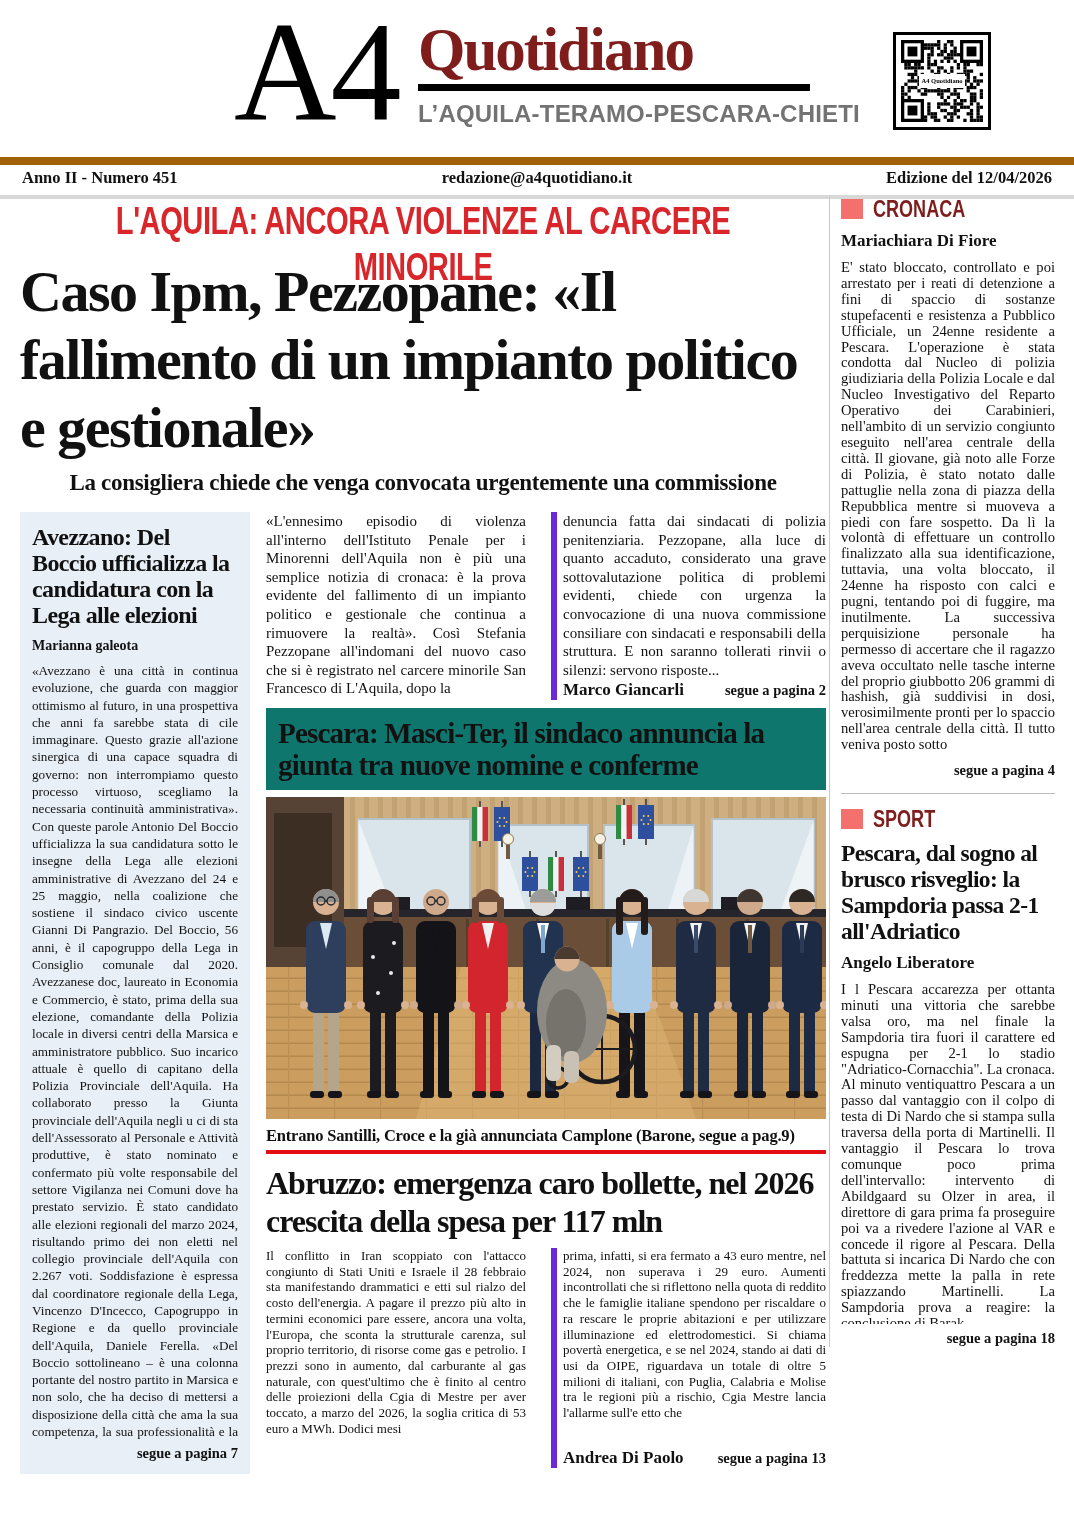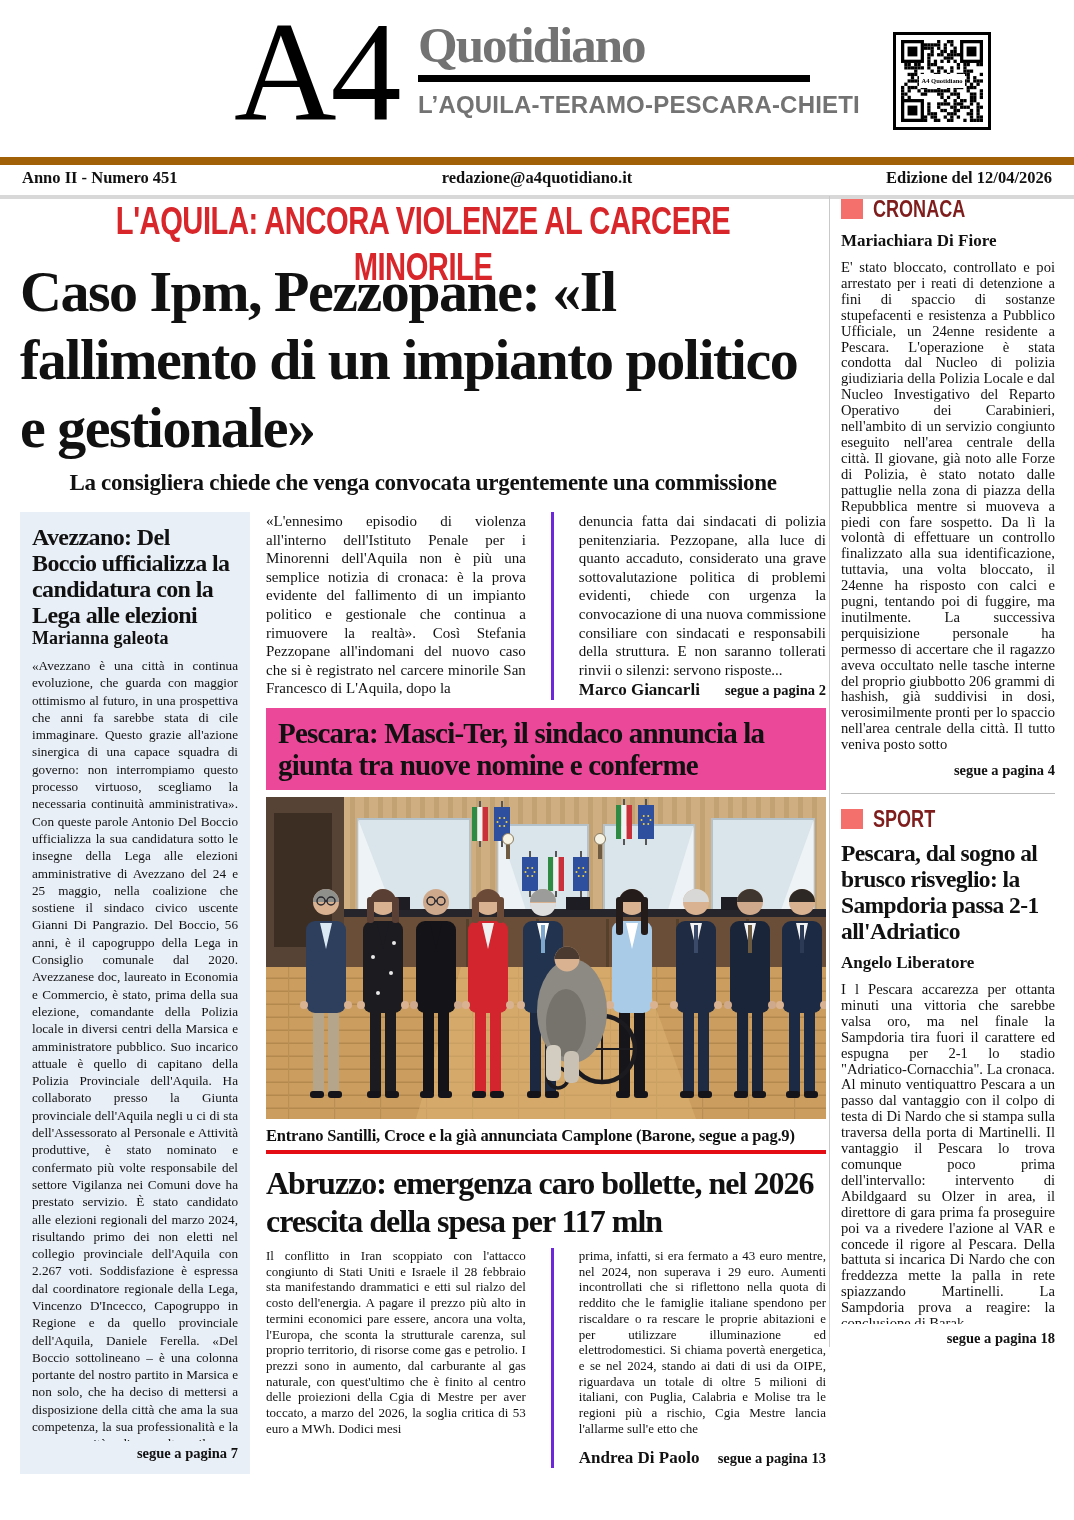--- a/index.html
+++ b/index.html
@@ -4,21 +4,21 @@
 <style>
   html,body{margin:0;padding:0;background:#ffffff;}
   #page{position:relative;width:1074px;height:1520px;background:#fff;overflow:hidden;
         font-family:"Liberation Serif",serif;color:#111;}
 
   
   .masthead{position:absolute;top:14px;left:0;width:1074px;height:140px;}
   .logo-a4{position:absolute;left:234px;top:-14px;font-size:142px;line-height:1;
            font-family:"Liberation Serif",serif;font-weight:400;letter-spacing:-6px;color:#000;}
   .mh-block{position:absolute;left:418px;top:8px;width:400px;}
-  .mh-title{font-size:51px;line-height:.92;font-weight:bold;letter-spacing:-2px;color:#737373;}
+  .mh-title{font-size:61px;line-height:.92;font-weight:bold;letter-spacing:-2px;color:#7f1d1d;}
   .mh-rule{height:7px;background:#000;margin-top:6px;width:392px;}
   .mh-sub{margin-top:9px;font-family:"Liberation Sans",sans-serif;font-weight:bold;
           font-size:24px;letter-spacing:.2px;color:#737373;white-space:nowrap;}
   .qr{position:absolute;left:893px;top:18px;width:98px;height:98px;}
 
   
   .infobar{position:absolute;top:157px;left:0;width:1074px;height:30px;
            border-top:8px solid #a16207;border-bottom:4px solid #d8d8d8;}
   .infobar .ib{position:absolute;top:3px;font-weight:bold;font-size:16.5px;}
   .ib-left{left:22px;} .ib-center{left:0;width:100%;text-align:center;} .ib-right{right:22px;}
@@ -30,38 +30,38 @@
   .kicker span{display:inline-block;transform:scale(.94,1.28);transform-origin:center;letter-spacing:-.5px;}
   .lead-head{margin-top:6px;font-weight:bold;font-size:58px;line-height:68px;
              letter-spacing:-1.5px;}
   .lead-deck{margin-top:8px;text-align:center;font-weight:bold;font-size:23px;letter-spacing:-.3px;}
   .cols-row{display:flex;margin-top:16px;}
 
   
   .sidebar{width:230px;min-width:230px;height:962px;background:#e9eff7;box-sizing:border-box;
            padding:12px 12px 12px 12px;display:flex;flex-direction:column;}
   .sb-head{font-weight:bold;font-size:24px;line-height:26px;letter-spacing:-.6px;}
-  .sb-by{font-weight:bold;font-size:18px;}
+  .sb-by{margin-top:10px;font-weight:bold;font-size:14px;}
   .sb-body{margin-top:8px;flex:1;overflow:hidden;font-size:13.2px;line-height:17.3px;
            text-align:justify;}
   .sb-jump{text-align:right;font-weight:bold;font-size:14.5px;padding-top:4px;}
 
   
   .center-flow{width:560px;margin-left:16px;}
   .twocol{display:flex;}
   .twocol .col{width:266px;box-sizing:border-box;}
-  .twocol .col + .col{margin-left:25px;border-left:3px solid #6d28d9;padding-left:25px;width:281px;}
+  .twocol .col + .col{margin-left:25px;border-left:6px solid #6d28d9;padding-left:6px;width:281px;}
   .lead-cols{height:188px;}
   .lead-cols .coltext{font-size:15px;line-height:18.6px;text-align:justify;overflow:hidden;}
   .lead-cols .col2wrap{display:flex;flex-direction:column;height:188px;}
   .lead-cols .col2wrap .coltext{flex:1;}
   .byrow{display:flex;justify-content:space-between;align-items:baseline;font-weight:bold;}
   .byrow .by{font-size:17px;} .byrow .jump{font-size:14.5px;}
 
-  .gray-box{margin-top:8px;background:#ec4899;padding:9px 12px;box-sizing:border-box;}
+  .gray-box{margin-top:8px;background:#0f766e;padding:9px 12px;box-sizing:border-box;}
   .gray-box .gb-head{font-weight:bold;font-size:29px;line-height:32px;letter-spacing:-.8px;}
 
   .photo{margin-top:7px;width:560px;height:322px;overflow:hidden;}
   .caption{margin-top:7px;font-weight:bold;font-size:16.5px;letter-spacing:-.2px;}
   .cap-rule{margin-top:4px;height:4px;background:#e30d13;width:560px;}
 
   .boll-head{margin-top:10px;font-weight:bold;font-size:32px;line-height:38px;letter-spacing:-1px;}
   .boll-cols{margin-top:8px;height:220px;}
   .boll-cols .coltext{font-size:13px;line-height:15.7px;text-align:justify;overflow:hidden;}
   .boll-cols .col2wrap{display:flex;flex-direction:column;height:220px;}

